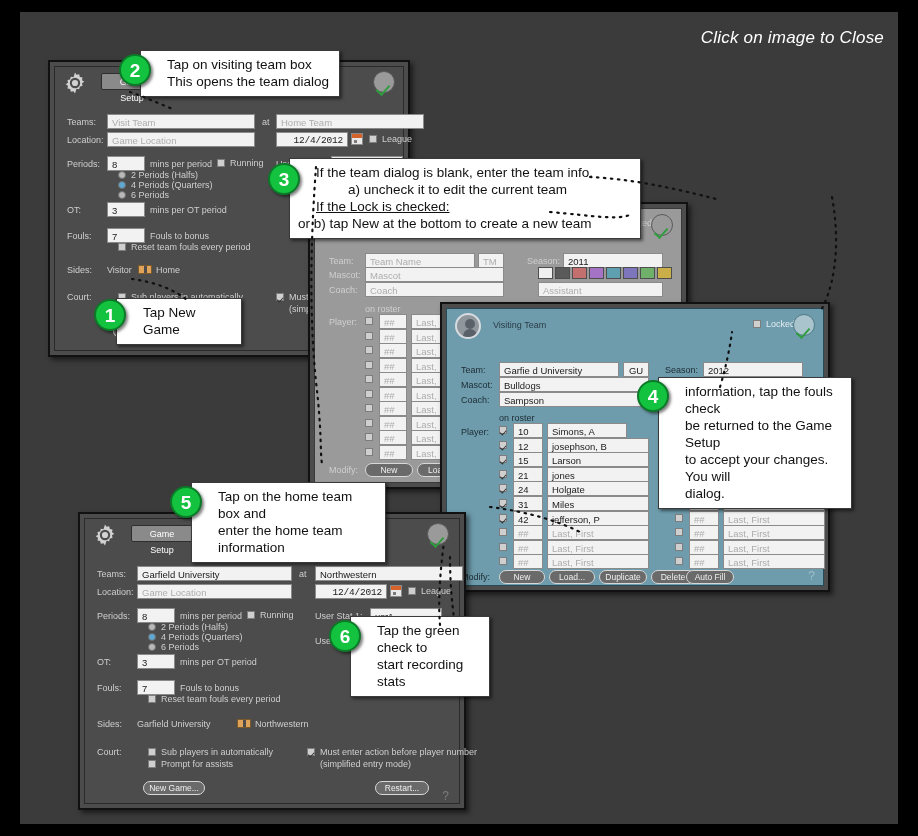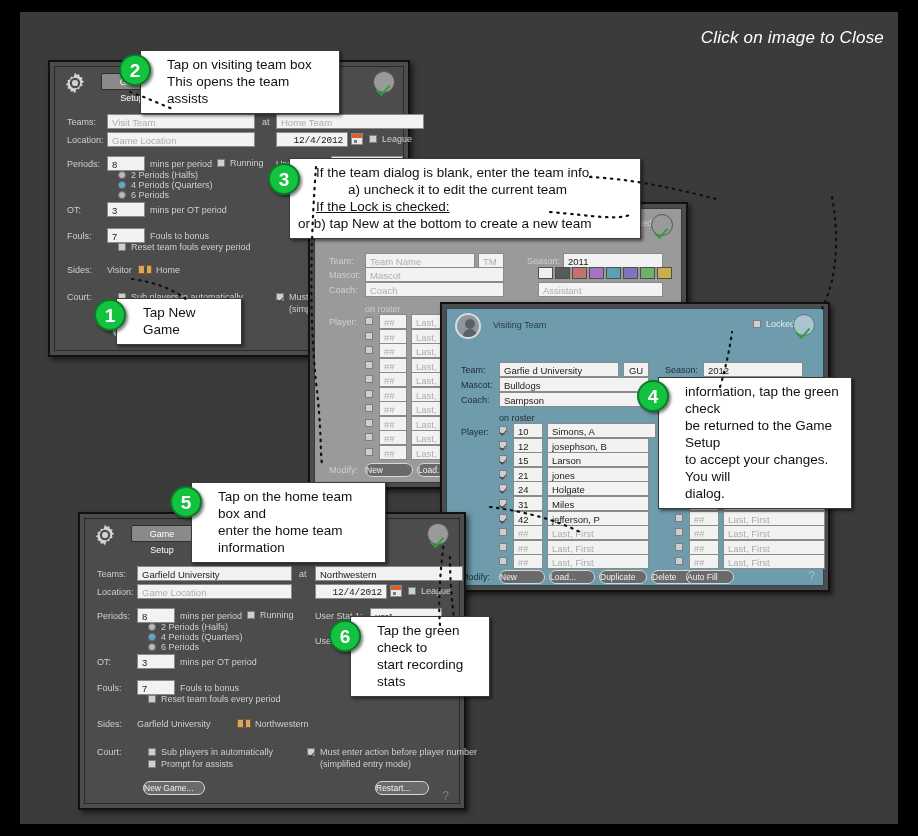--- a/index.html
+++ b/index.html
@@ -62,21 +62,21 @@
 
   .ck { position:absolute; width:8px; height:8px; background:#cfcfcf; border:1px solid #7d7d7d; }
   .ck.on { background:#cfcfcf; }
   .ck.on::after{content:""; position:absolute; left:1px; top:2px; width:3px; height:5px;
                 border:solid #333; border-width:0 1.5px 1.5px 0; transform:rotate(42deg);}
   .radio { position:absolute; width:8px; height:8px; border-radius:50%;
            background:#b9b9b9; border:1px solid #6f6f6f; }
   .radio.on { background:#5fa8d3; }
 
   .btn { position:absolute; background:#5c5c5c; border:1px solid #cfcfcf;
-         color:#f0f0f0; font-size:8.5px; text-align:left; height:14px; line-height:12px;
+         color:#f0f0f0; font-size:8.5px; text-align:center; height:14px; line-height:12px;
          border-radius:7px; }
   .btn.raised { background:#6a6a6a; border:1px solid #d8d8d8; }
 
   .sides-sw { position:absolute; width:14px; height:9px; background:#e0a35a;
               border:1px solid #7a5a2a; }
   .sides-sw::after{content:""; position:absolute; left:5px; top:0; width:3px; height:7px; background:#4c4c4c;}
 
   .cal { position:absolute; width:12px; height:12px; background:#e8e8e8; border:1px solid #8a8a8a; }
   .cal::before{content:""; position:absolute; left:0; top:0; right:0; height:4px; background:#d4622a;}
   .cal::after{content:""; position:absolute; left:2px; top:6px; width:3px; height:3px; background:#7a7a7a;}
@@ -320,21 +320,21 @@
       <div class="fld val" style="left:52px; top:83px; width:150px;">Sampson</div>
       <div class="fld val" style="left:228px; top:83px; width:136px;"></div>
 
       <div class="lbl lbl-dark" style="left:52px; top:104px;">on roster</div>
       <div class="lbl lbl-dark" style="left:228px; top:104px;">on roster</div>
       <div class="lbl lbl-dark" style="left:14px; top:118px;">Player:</div>
 
       <div id="vis-roster-left">
           <div class="ck on" style="left: 52px; top: 117px;"></div>
           <div class="fld val" style="left: 66px; top: 114px; width: 30px;">10</div>
-          <div class="fld val" style="left: 100px; top: 114px; width: 109px;">Simons, A</div>
+          <div class="fld val" style="left: 100px; top: 114px; width: 80px;">Simons, A</div>
           <div class="ck on" style="left: 52px; top: 131.6px;"></div>
           <div class="fld val" style="left: 66px; top: 128.6px; width: 30px;">12</div>
           <div class="fld val" style="left: 100px; top: 128.6px; width: 102px;">josephson, B</div>
           <div class="ck on" style="left: 52px; top: 146.2px;"></div>
           <div class="fld val" style="left: 66px; top: 143.2px; width: 30px;">15</div>
           <div class="fld val" style="left: 100px; top: 143.2px; width: 102px;">Larson</div>
           <div class="ck on" style="left: 52px; top: 160.8px;"></div>
           <div class="fld val" style="left: 66px; top: 157.8px; width: 30px;">21</div>
           <div class="fld val" style="left: 100px; top: 157.8px; width: 102px;">jones</div>
           <div class="ck on" style="left: 52px; top: 175.4px;"></div>
@@ -491,34 +491,34 @@
   </svg>
 
   <div class="badge" style="left:74px; top:287px;">1</div>
   <div class="callout" style="left:96px; top:286px; width:126px; text-align:left; padding-left:26px;">
     <div>Tap New Game</div>
   </div>
 
   <div class="badge" style="left:99px; top:42px;">2</div>
   <div class="callout" style="left:120px; top:38px; width:200px; padding-left:26px;">
     <div>Tap on visiting team box</div>
-    <div>This opens the team assists</div>
+    <div>This opens the team dialog</div>
   </div>
 
   <div class="badge" style="left:248px; top:151px;">3</div>
   <div class="callout" style="left:269px; top:146px; width:352px; padding-left:26px;">
     <div>If the team dialog is blank, enter the team info.</div>
     <div style="padding-left:32px;">a) uncheck it to edit the current team</div>
     <div><u>If the Lock is checked:</u></div>
     <div style="margin-left:-18px;">or  b) tap New at the bottom to create a new team</div>
   </div>
 
   <div class="badge" style="left:617px; top:368px;">4</div>
   <div class="callout" style="left:638px; top:365px; width:194px; padding-left:26px;">
-    <div>information, tap the green check</div>
+    <div>information, tap the fouls check</div>
     <div>be returned to the Game Setup</div>
     <div>to accept your changes.  You will</div>
     <div>dialog.</div>
   </div>
 
   <div class="badge" style="left:150px; top:474px;">5</div>
   <div class="callout" style="left:171px; top:470px; width:195px; padding-left:26px;">
     <div>Tap on the home team box and</div>
     <div>enter the home team information</div>
   </div>

